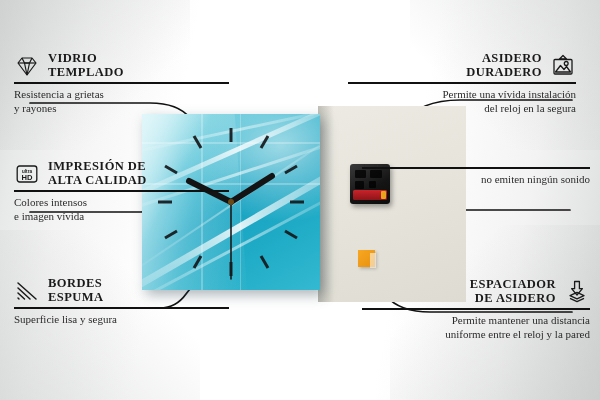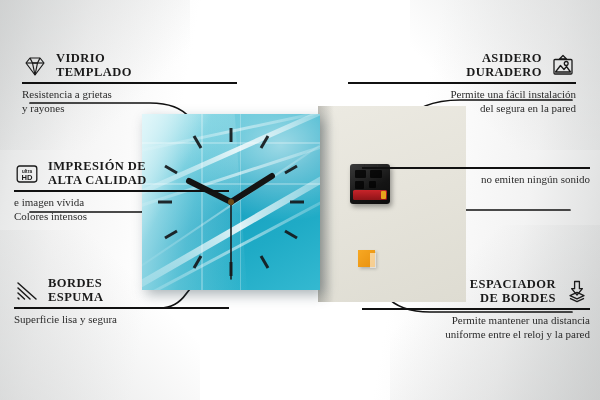--- a/index.html
+++ b/index.html
@@ -39,21 +39,21 @@
   .feat .rule{height:1.6px;background:#111;margin-top:3px;width:100%;}
   .feat .desc{
     font-family:"Liberation Serif", serif;
     font-size:11px;color:#2b2b2b;line-height:1.35;margin-top:3px;
   }
   .feat.right .desc{text-align:right;}
   .ico{width:26px;height:26px;flex:0 0 26px;display:block;}
   .ico svg{display:block;width:26px;height:26px;}
 
   
-  .f-vidrio   {left:22px;  top:52px;}
+  .f-vidrio   {left:14px;  top:52px;}
   .f-hd       {left:14px;  top:160px;}
   .f-bordes   {left:14px;  top:277px;}
   .f-asidero  {right:24px; top:52px;  width:228px;}
   .f-mecanismo{right:10px; top:164px; width:228px;}
   .f-espuma   {right:10px; top:278px; width:228px;}
 
   
   .lines{position:absolute;left:0;top:0;width:600px;height:400px;}
 
   
@@ -242,22 +242,22 @@
           <text x="13" y="19" text-anchor="middle" font-family="Liberation Sans, sans-serif" font-size="7.6" font-weight="700" fill="#1a1a1a">HD</text>
         </svg>
       </span>
       <span class="titles">
         <span class="t1">IMPRESIÓN DE</span>
         <span class="t2">ALTA CALIDAD</span>
       </span>
     </div>
     <div class="rule"></div>
     <div class="desc">
+      <div>Colores intensos</div>
       <div>e imagen vívida</div>
-      <div>Colores intensos</div>
     </div>
   </div>
 
   <div class="feat left f-bordes">
     <div class="head">
       <span class="ico">
         <svg viewBox="0 0 26 26" stroke="#1a1a1a" stroke-width="1.5" stroke-linecap="round">
           <line x1="4" y1="5" x2="22" y2="21"></line>
           <line x1="4" y1="10" x2="16" y2="21"></line>
           <line x1="4" y1="15" x2="10.5" y2="21"></line>
@@ -285,22 +285,22 @@
           <circle cx="16.2" cy="10.4" r="1.9"></circle>
         </svg>
       </span>
       <span class="titles">
         <span class="t1">ASIDERO</span>
         <span class="t2">DURADERO</span>
       </span>
     </div>
     <div class="rule"></div>
     <div class="desc">
-      <div>Permite una fácil instalación</div>
-      <div>del segura en la pared</div>
+      <div>Permite una vívida instalación</div>
+      <div>del reloj en la segura</div>
     </div>
   </div>
 
   <div class="feat right f-mecanismo">
     <div class="rule"></div>
     <div class="desc">
       <div>no emiten ningún sonido</div>
     </div>
   </div>
 
@@ -308,21 +308,21 @@
     <div class="head">
       <span class="ico">
         <svg viewBox="0 0 26 26" fill="none" stroke="#1a1a1a" stroke-width="1.3" stroke-linejoin="round">
           <path d="M10.6,2.5 h4.8 v7.2 h3.0 L13,16.0 L7.6,9.7 h3.0 Z"></path>
           <path d="M6.0,16.6 L13,13.4 L20,16.6 L13,19.8 Z"></path>
           <path d="M6.0,19.4 L13,22.6 L20,19.4"></path>
         </svg>
       </span>
       <span class="titles">
         <span class="t1">ESPACIADOR</span>
-        <span class="t2">DE BORDES</span>
+        <span class="t2">DE ASIDERO</span>
       </span>
     </div>
     <div class="rule"></div>
     <div class="desc">
       <div>Permite mantener una distancia</div>
       <div>uniforme entre el reloj y la pared</div>
     </div>
   </div>
 
 </div>

